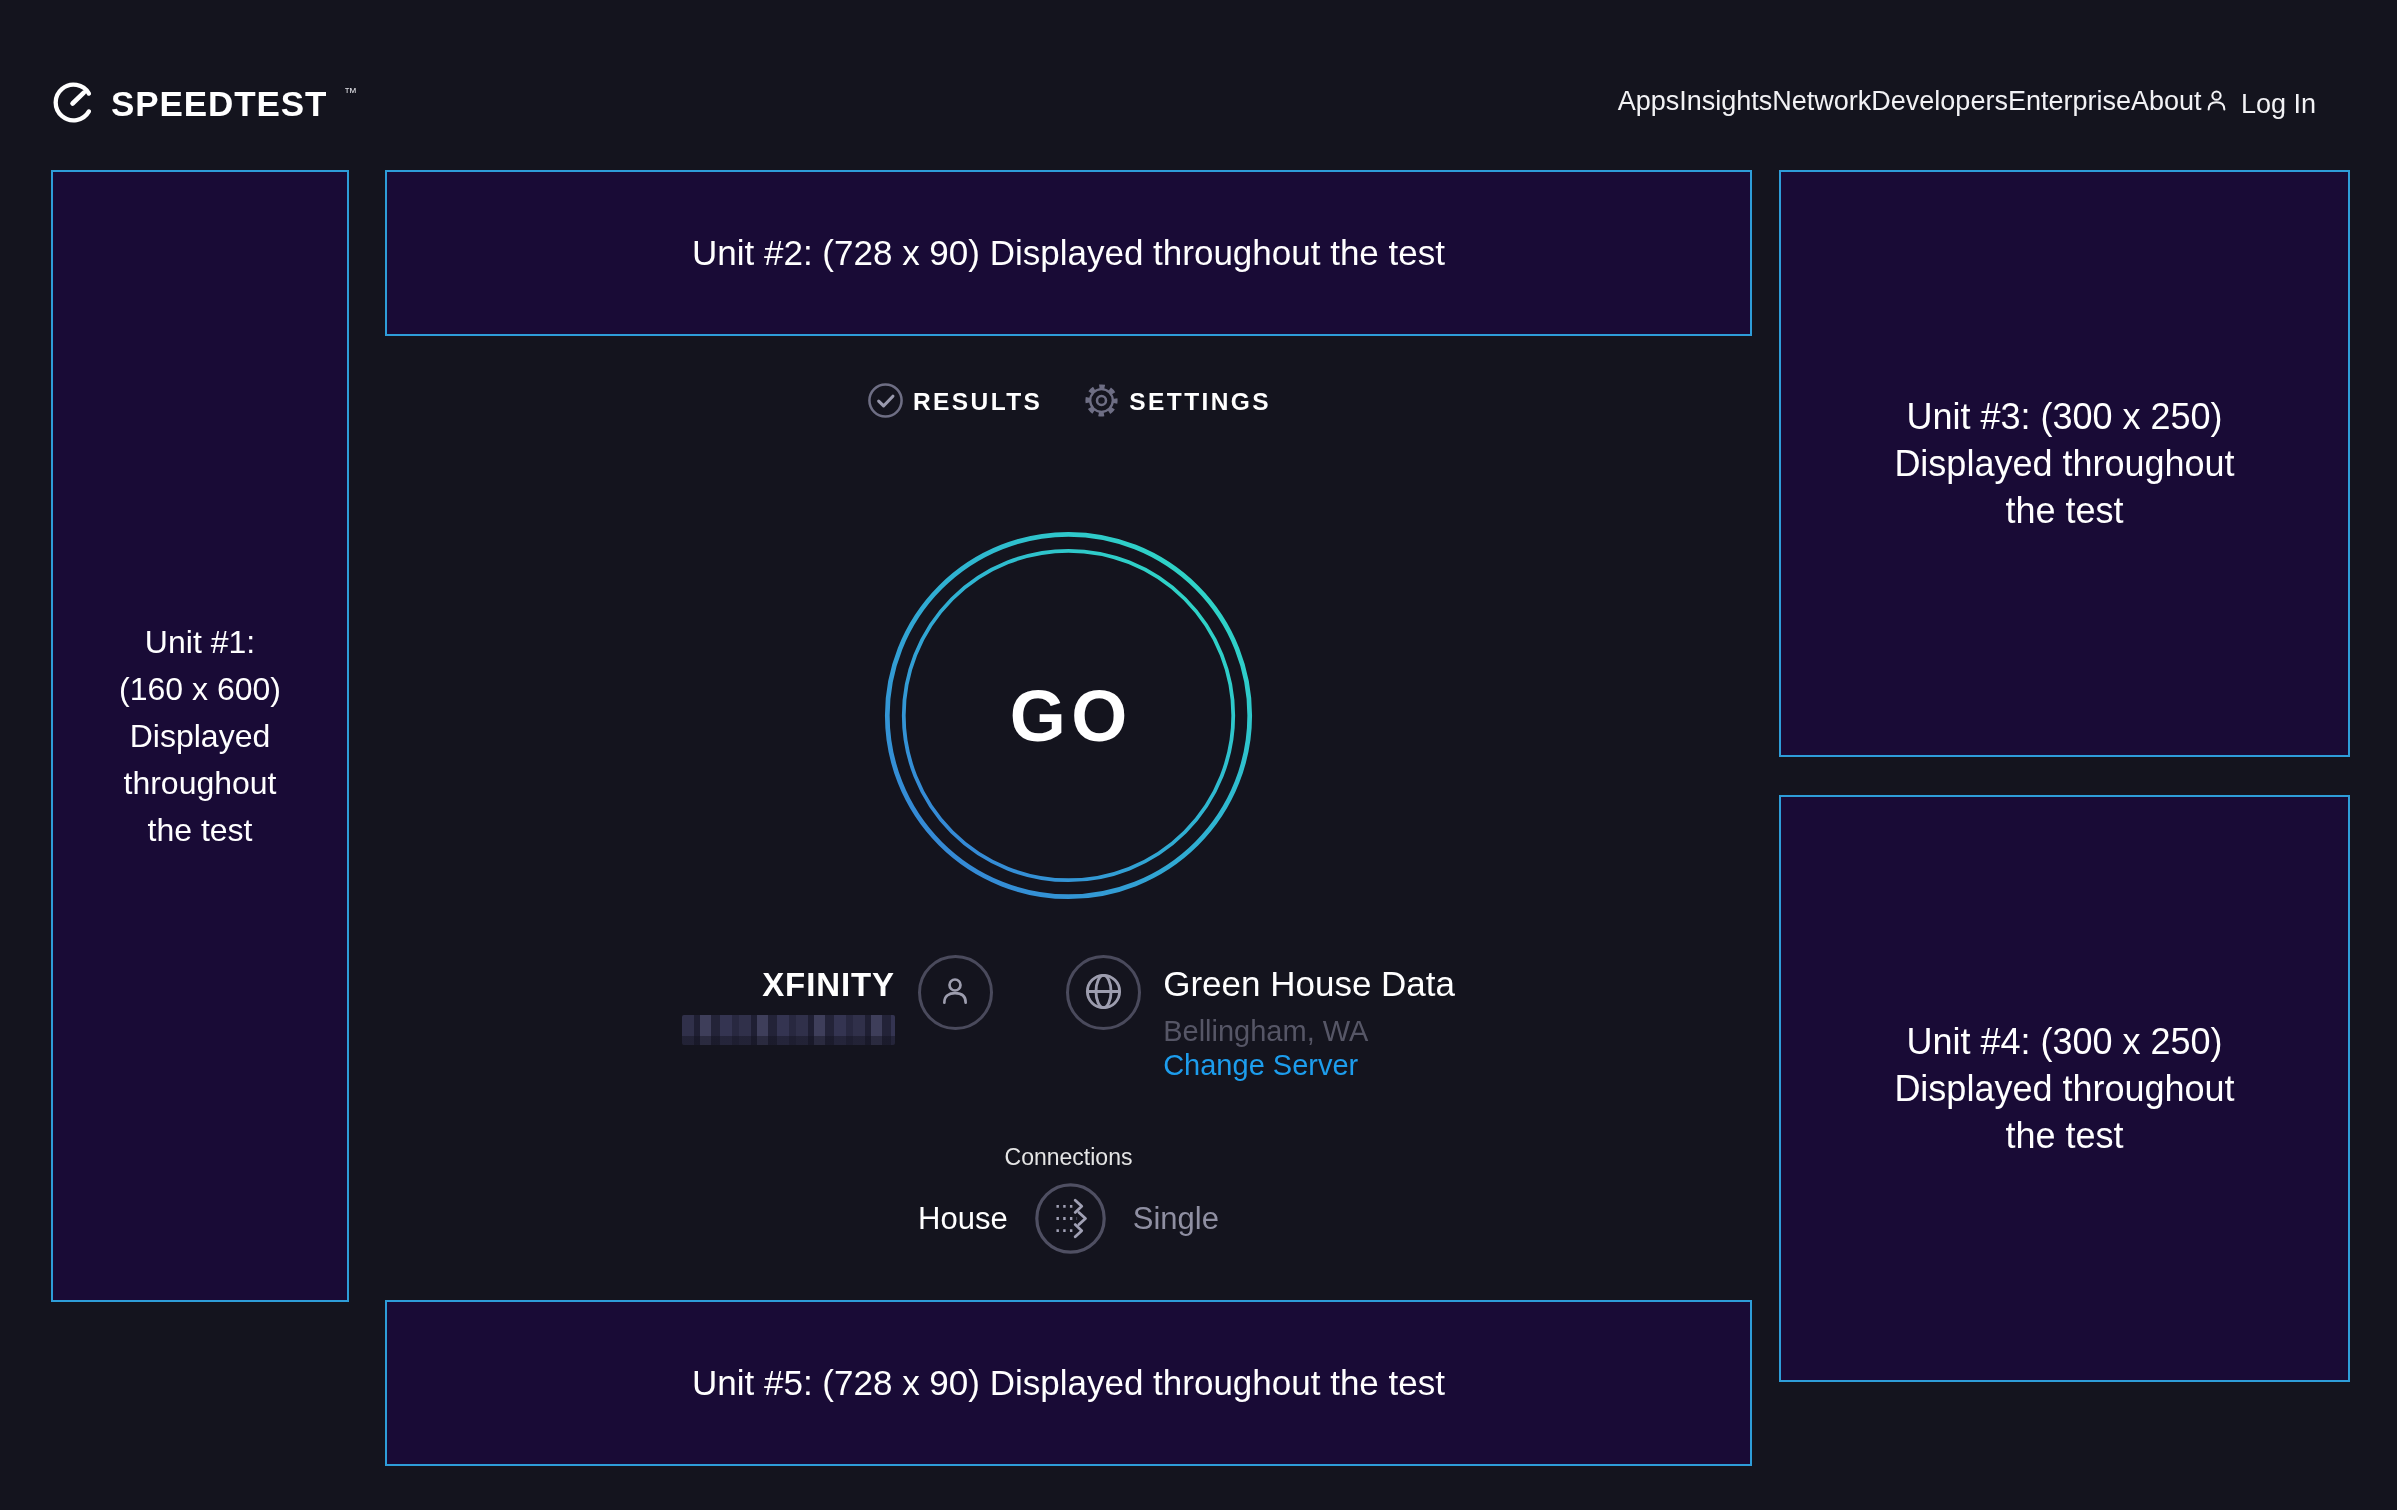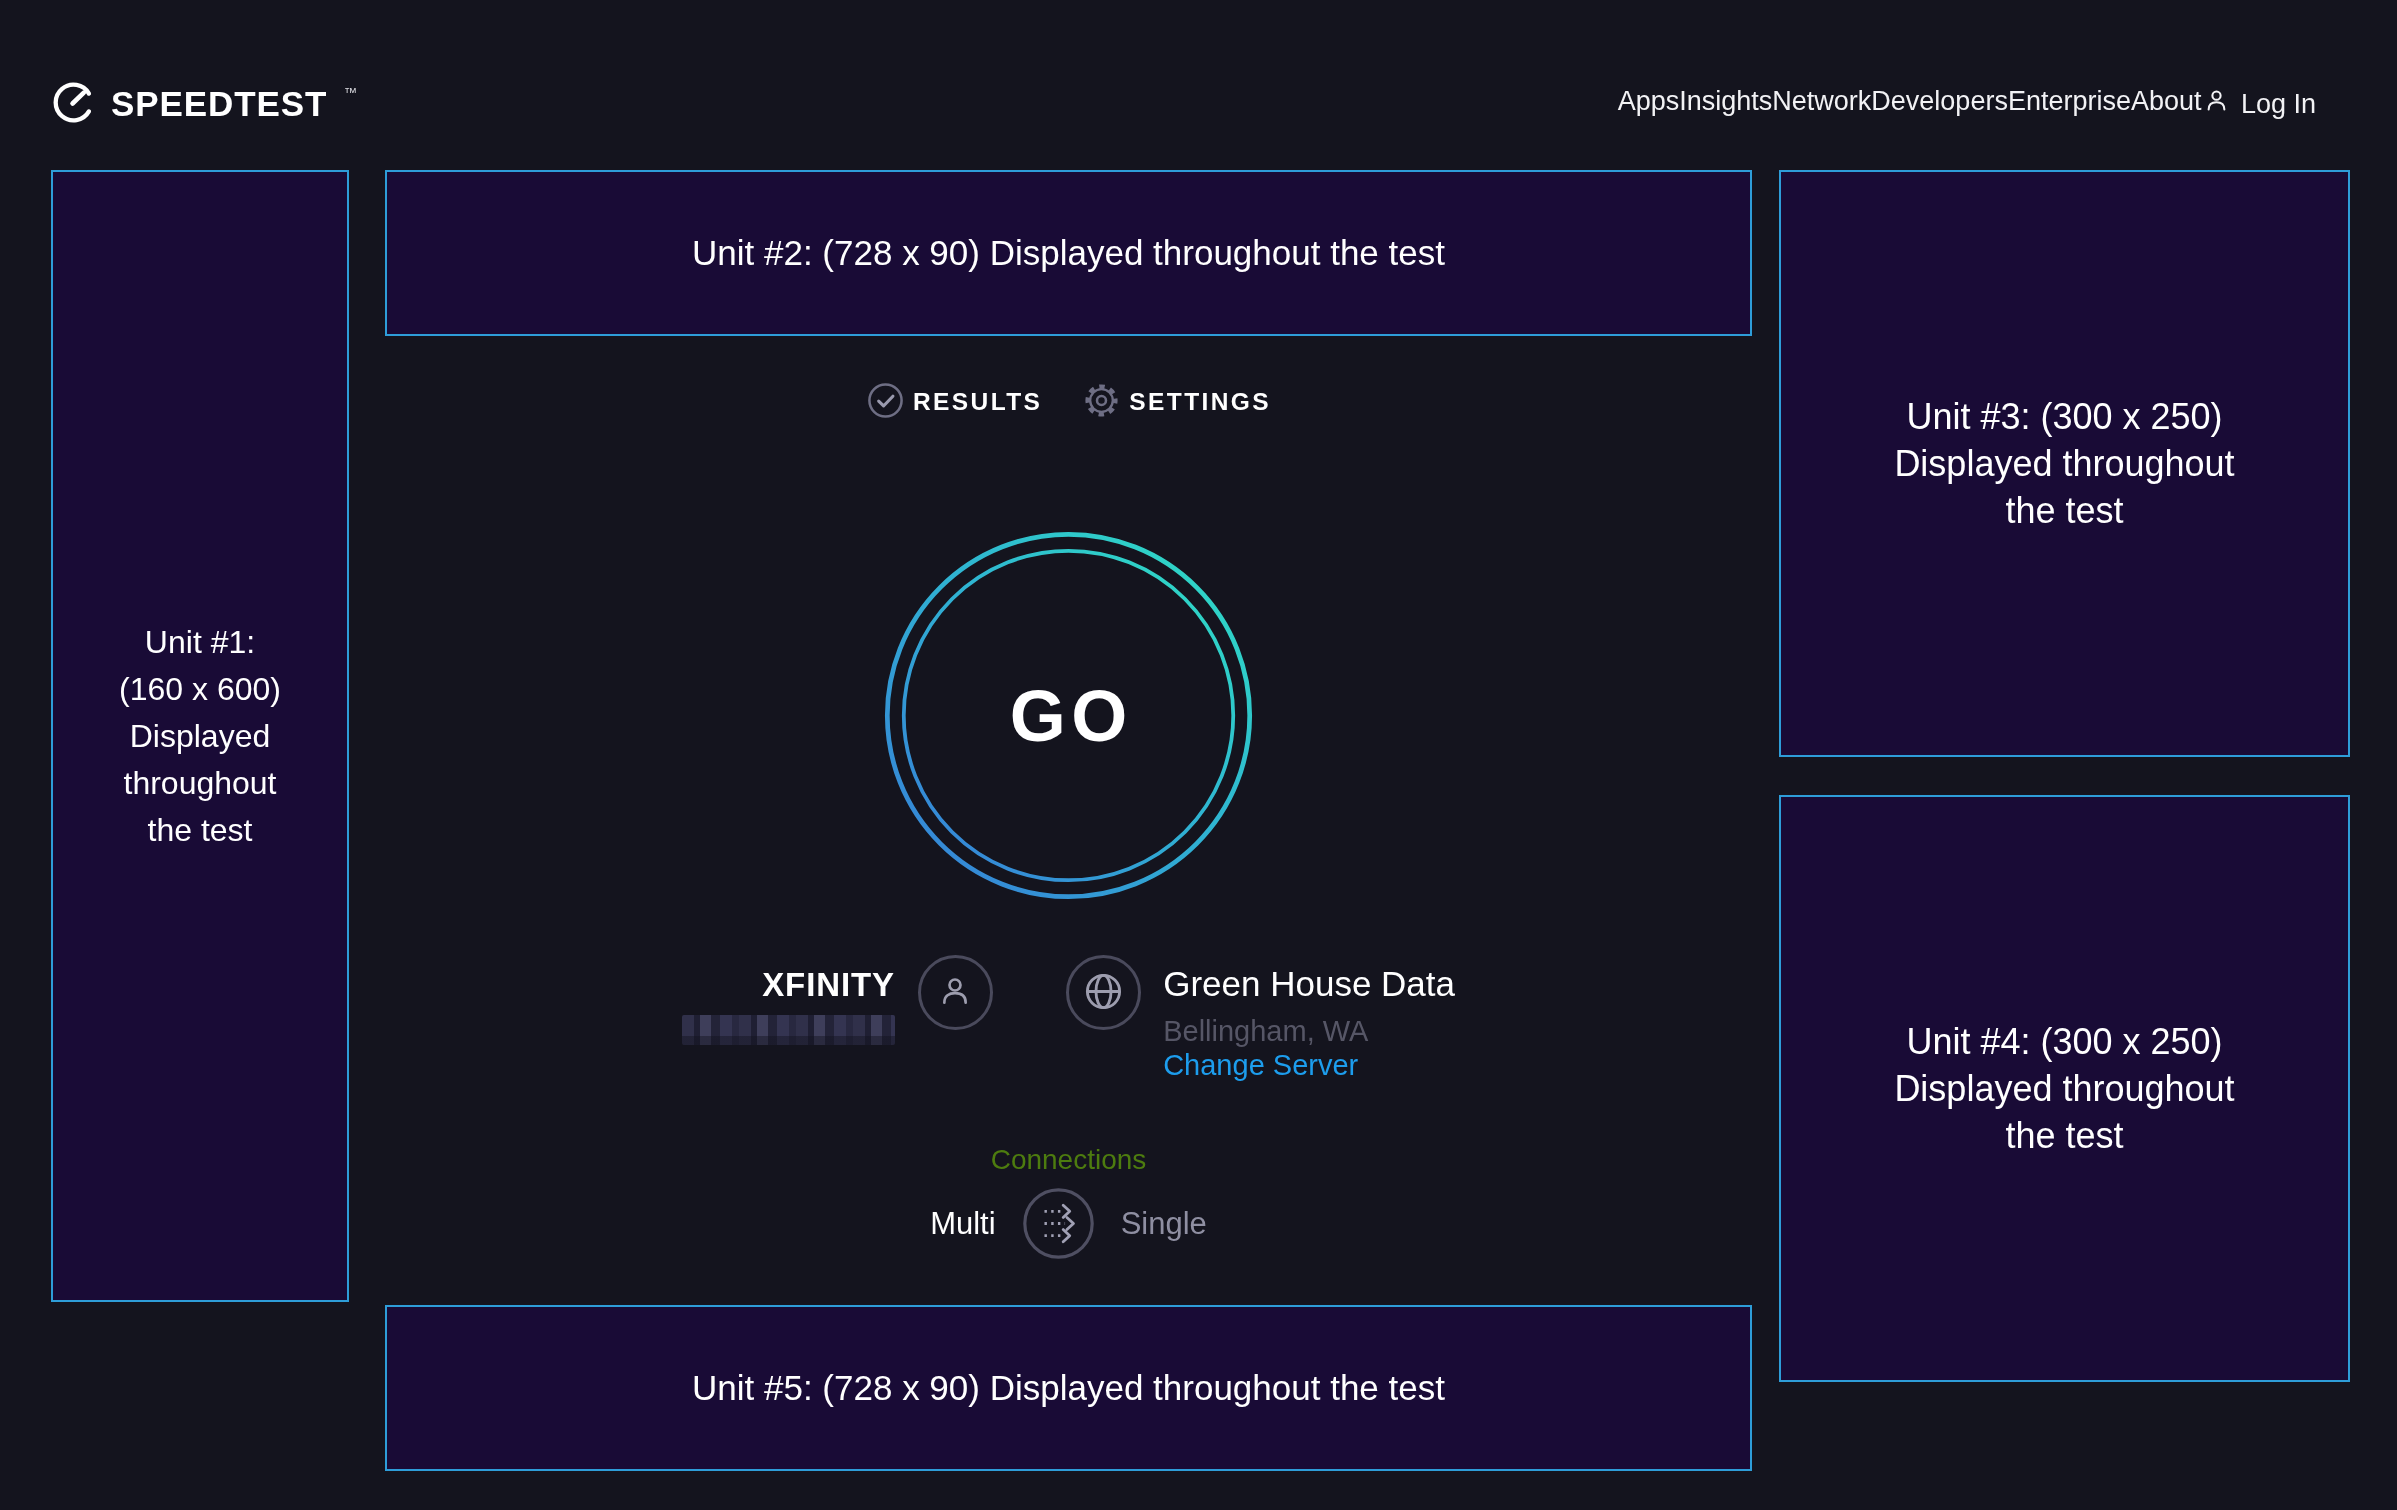--- a/index.html
+++ b/index.html
@@ -78,21 +78,21 @@
     flex:none;
   }
   .person-ring { margin-left:22.6px; }
   .provider-spacer { width:73px; }
   .server-block { margin-left:22.6px; text-align:left; }
   .server-name { font-size:35px; font-weight:400; line-height:41px; margin-top:7.5px; color:#ffffff; }
   .server-location { font-size:29px; color:#565666; margin-top:11.3px; }
   .server-change { font-size:29px; color:#1d9ded; margin-top:1px; cursor:pointer; }
 
   
-  .connections-label { margin-top:62px; text-align:center; font-size:28px; color:#4d7c0f; }
+  .connections-label { margin-top:62px; text-align:center; font-size:23px; color:#e5e5e5; }
   .connections-row { margin-top:11.3px; display:flex; justify-content:center; align-items:center; gap:26px; }
   .conn-multi { font-size:31px; color:#ffffff; font-weight:500; cursor:pointer; }
   .conn-single { font-size:31px; color:#8f8fa2; cursor:pointer; }
   .conn-toggle { cursor:pointer; display:flex; }
 
   .bottom-banner { margin-top:45px; }
 </style>
 </head>
 <body>
 
@@ -210,21 +210,21 @@
       </div>
       <div class="server-block">
         <div class="server-name">Green House Data</div>
         <div class="server-location">Bellingham, WA</div>
         <div class="server-change">Change Server</div>
       </div>
     </div>
 
     <div class="connections-label">Connections</div>
     <div class="connections-row">
-      <span class="conn-multi">Multi</span>
+      <span class="conn-multi">House</span>
       <span class="conn-toggle">
         <svg width="73" height="73" viewBox="0 0 78 78" fill="none">
           <circle cx="39" cy="39" r="36" stroke="#4f4f62" stroke-width="3.4"></circle>
           <line x1="24" y1="26" x2="42" y2="26" stroke="#a0a0b4" stroke-width="3" stroke-dasharray="2.6 4.6"></line>
           <path d="M44 19.5 L51 26 L44 32.5" stroke="#a0a0b4" stroke-width="3" stroke-linecap="round" stroke-linejoin="round" fill="none"></path>
           <line x1="24" y1="39" x2="46" y2="39" stroke="#a0a0b4" stroke-width="3" stroke-dasharray="2.6 4.6"></line>
           <path d="M48 32.5 L55 39 L48 45.5" stroke="#a0a0b4" stroke-width="3" stroke-linecap="round" stroke-linejoin="round" fill="none"></path>
           <line x1="24" y1="52" x2="42" y2="52" stroke="#a0a0b4" stroke-width="3" stroke-dasharray="2.6 4.6"></line>
           <path d="M44 45.5 L51 52 L44 58.5" stroke="#a0a0b4" stroke-width="3" stroke-linecap="round" stroke-linejoin="round" fill="none"></path>
         </svg>

